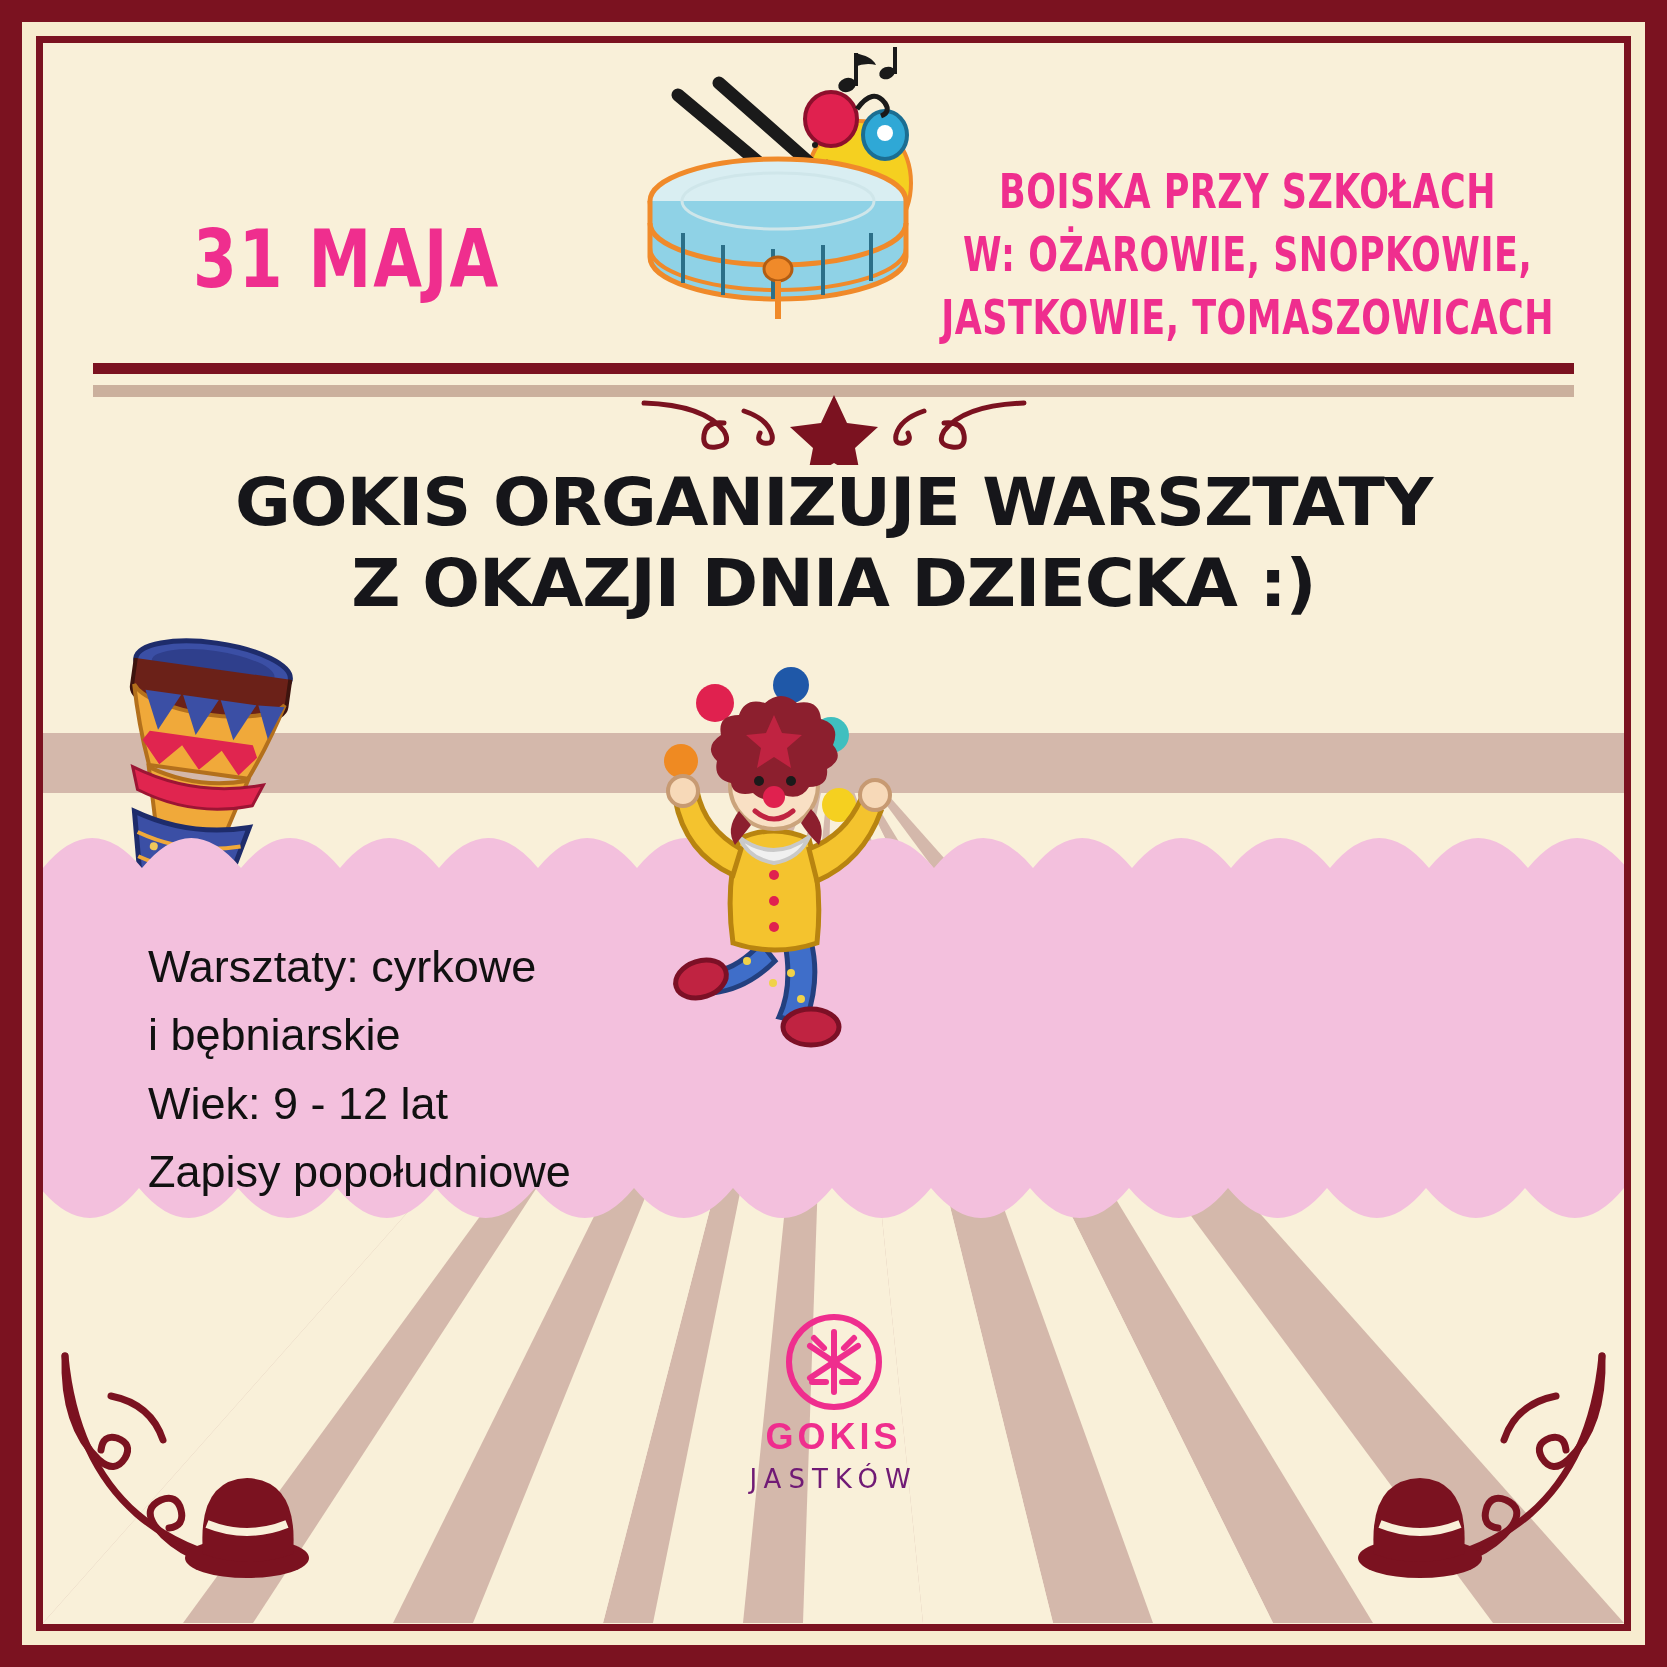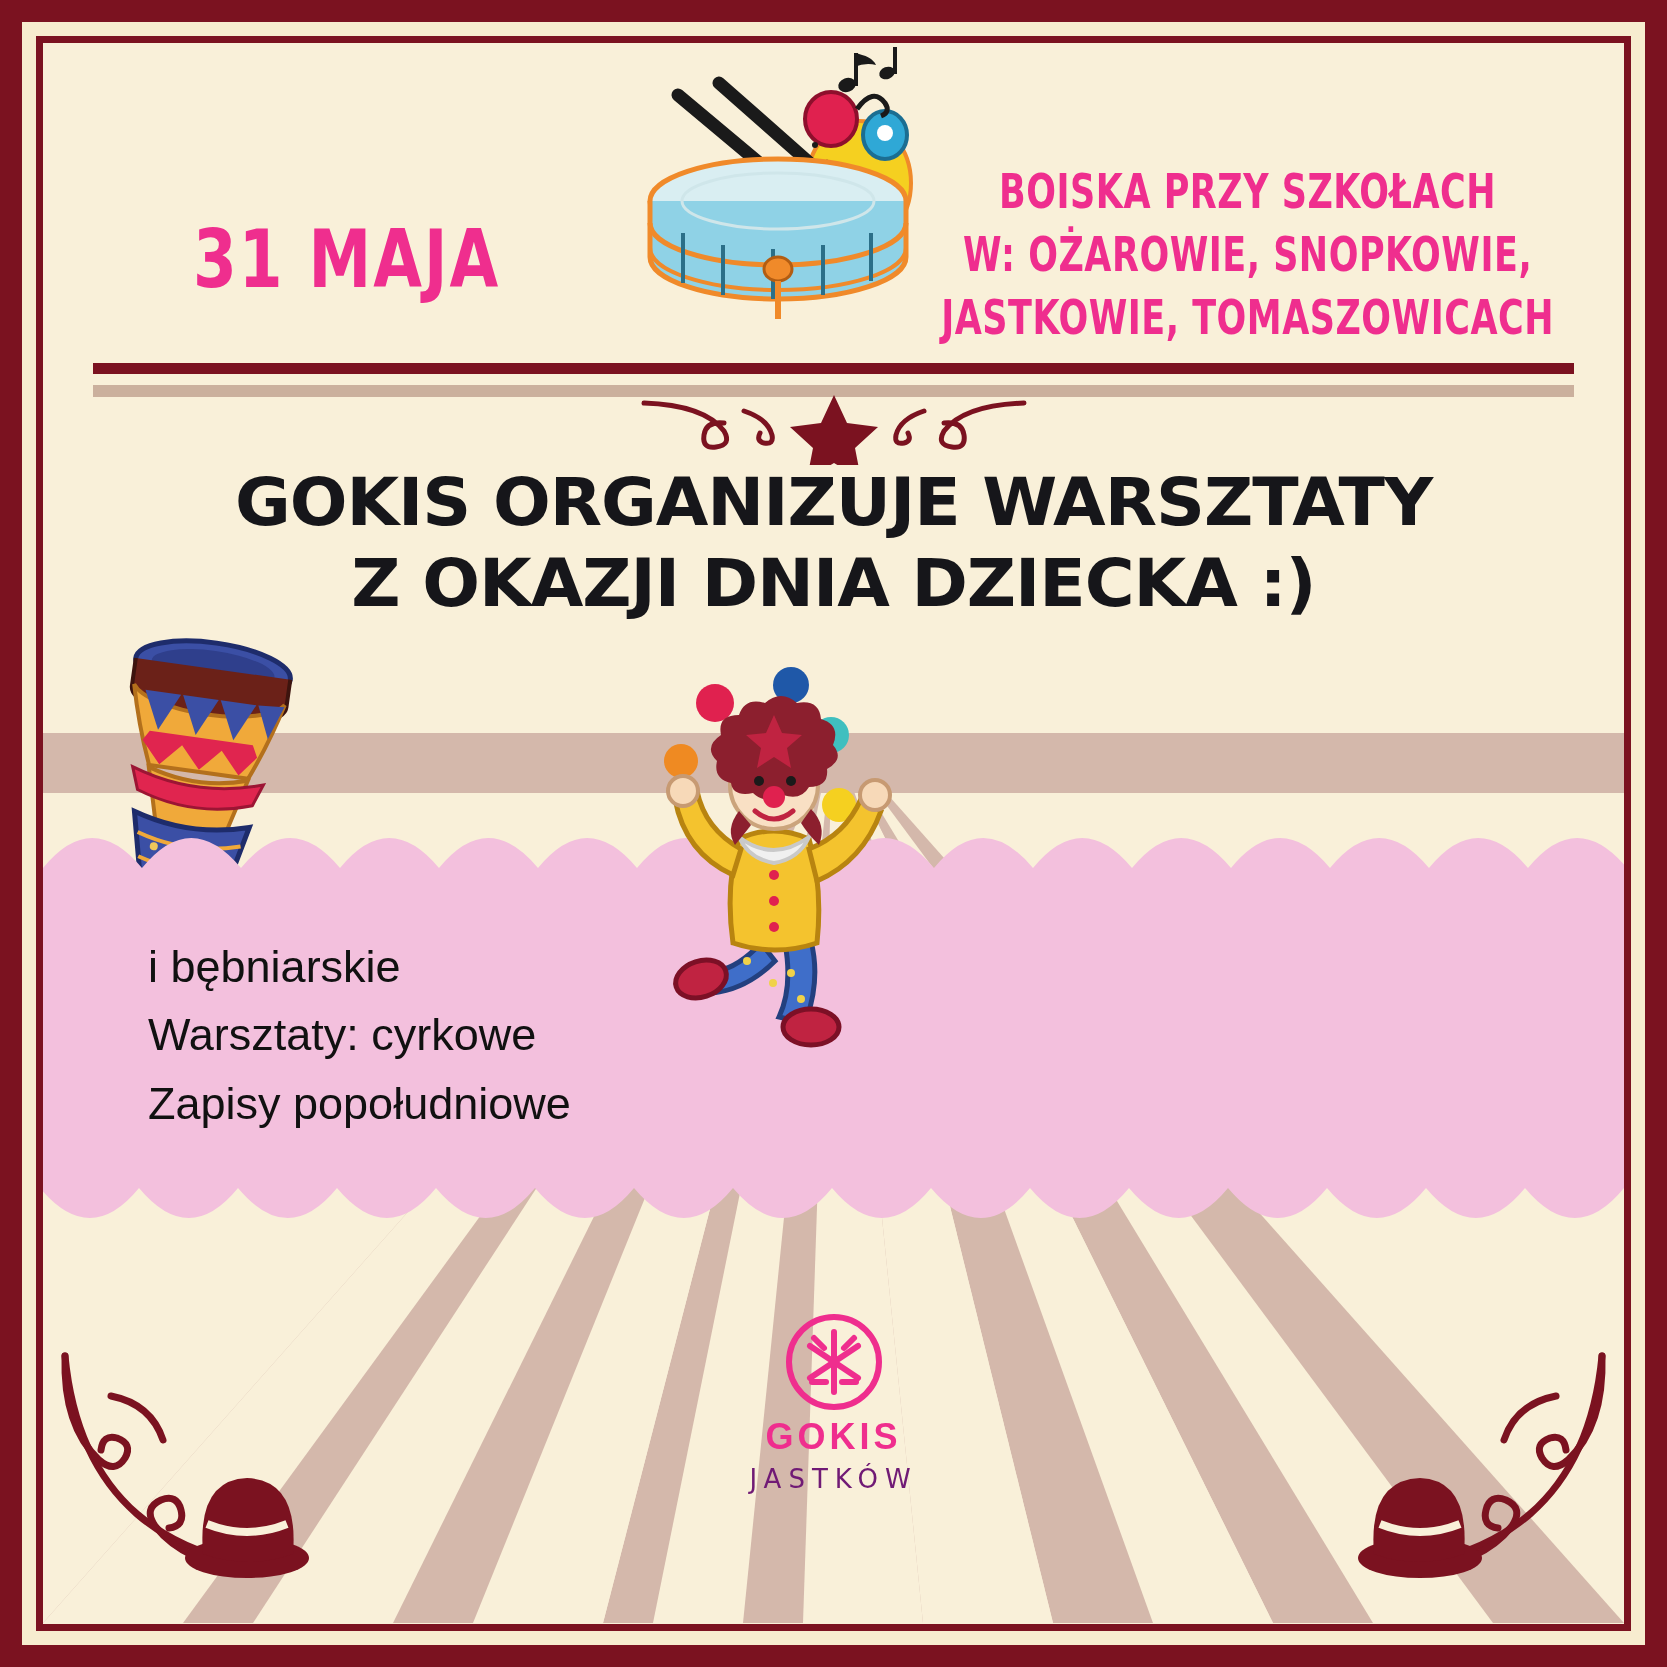--- a/index.html
+++ b/index.html
@@ -414,22 +414,23 @@
 
         <g fill="#e0214f">
           <circle cx="131" cy="232" r="5"></circle>
           <circle cx="131" cy="258" r="5"></circle>
           <circle cx="131" cy="284" r="5"></circle>
         </g>
       </svg>
     </div>
 
     <div class="info-left">
+      <div>Warsztaty: cyrkowe</div>
       <div>i bębniarskie</div>
-      <div>Warsztaty: cyrkowe</div>
+      <div>Wiek: 9 - 12 lat</div>
       <div>Zapisy popołudniowe</div>
     </div>
 
 
     <div class="logo">
       <svg class="mark" width="100" height="100" viewBox="0 0 100 100" xmlns="http://www.w3.org/2000/svg">
         <circle cx="50" cy="50" r="45" fill="none" stroke="#ef2e8e" stroke-width="6"></circle>
         <g stroke="#ef2e8e" stroke-width="6" fill="none" stroke-linecap="round">
           <path d="M50 20 v60"></path>
           <path d="M26 34 l48 32"></path>

